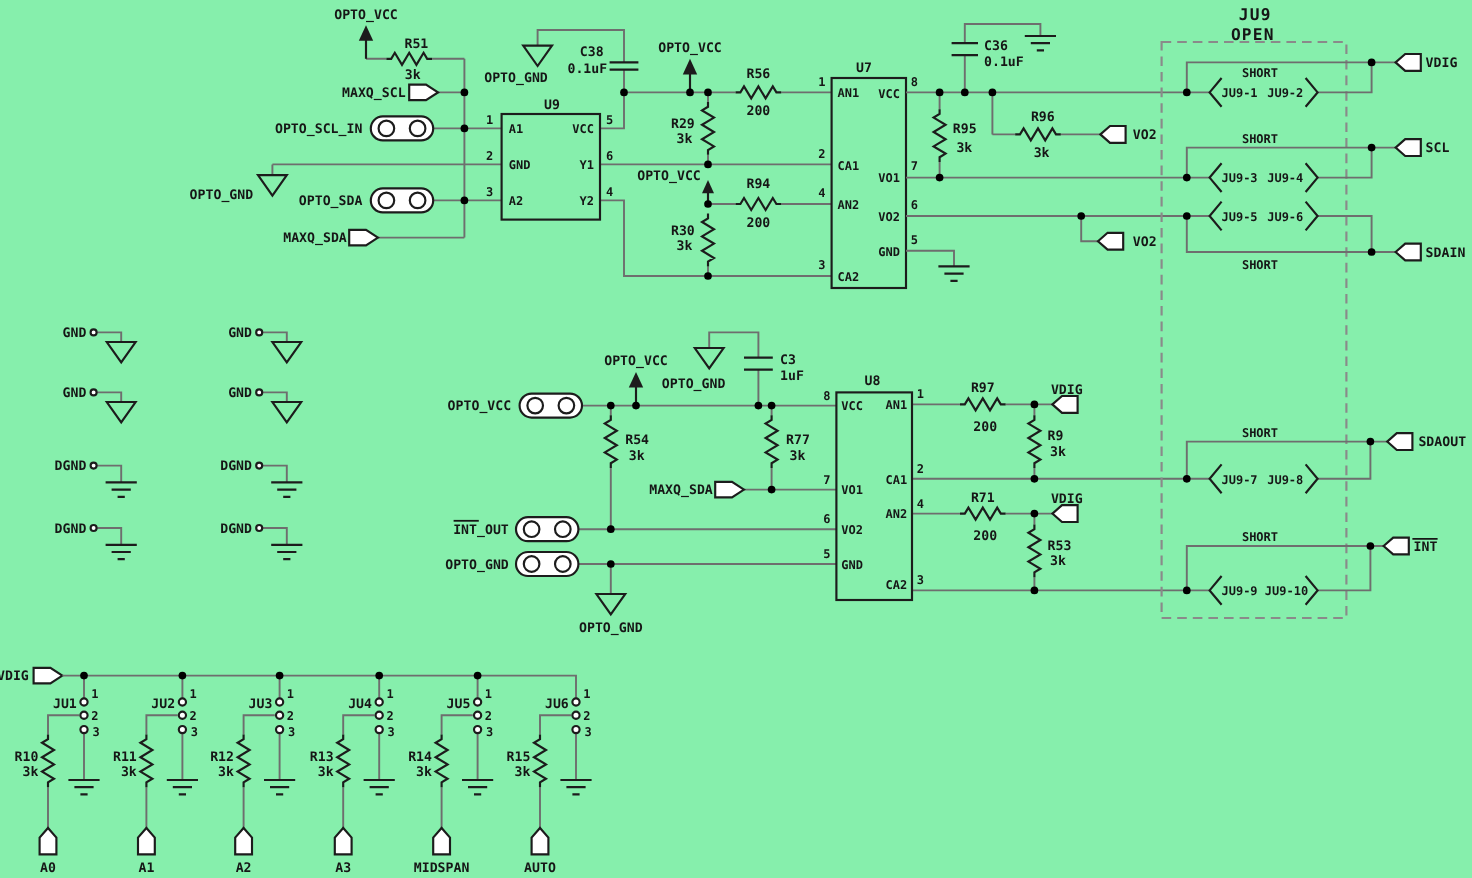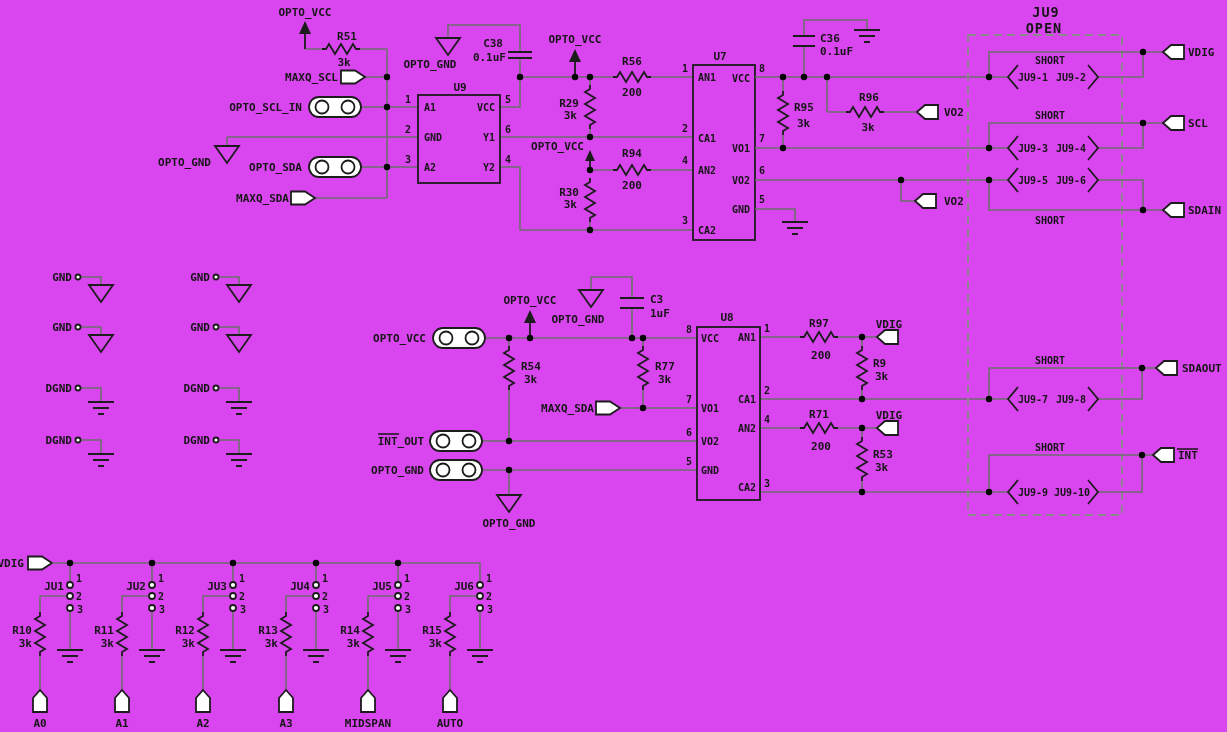--- a/index.html
+++ b/index.html
@@ -1,16 +1,16 @@
 <!DOCTYPE html>
 <html><head>
 <meta charset="utf-8">
 <style>
   html,body{margin:0;padding:0;background:#fff;}
-  .wrap{width:1227px;height:732px;background:#d946ef;position:relative;overflow:hidden;}
+  .wrap{width:1227px;height:732px;background:#86efac;position:relative;overflow:hidden;}
   svg text{font-family:"DejaVu Sans Mono","Liberation Mono",monospace;font-weight:700;fill:#161616;}
   .t{font-size:11px;}
   .tp{font-size:10px;}
   .tj{font-size:10px;}
   .tt{font-size:13.5px;letter-spacing:1px;}
   .ta-m{text-anchor:middle;} .ta-e{text-anchor:end;}
   .w{stroke:#6e6e6e;stroke-width:1.6;fill:none;}
   .sym{stroke:#1c1c1c;stroke-width:1.8;fill:none;}
   .symw{stroke:#1c1c1c;stroke-width:1.8;fill:#fff;}
   .symf{fill:#1c1c1c;stroke:none;}

